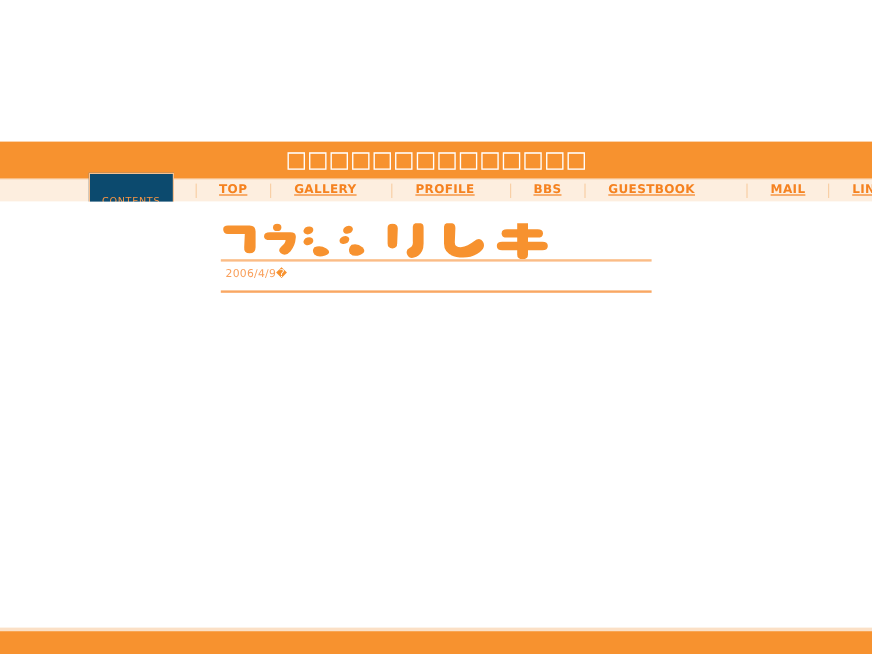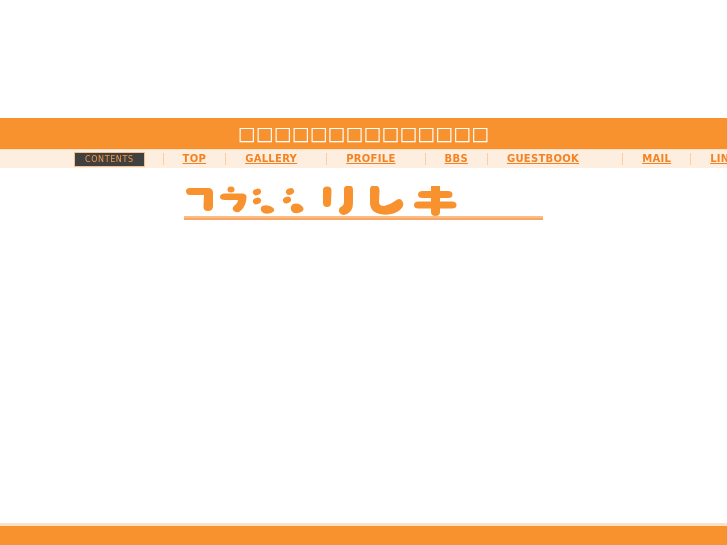--- a/index.html
+++ b/index.html
@@ -44,28 +44,28 @@
     height: 19px;
     background: #fdeedf;
     border-top: 1px solid #fbe0c6;
     display: flex;
     align-items: center;
     padding-left: 74px;
     box-sizing: border-box;
   }
   .nav-contents-btn {
     display: inline-block;
-    background: #404040;
+    background: #0c4a6e;
     border: 1px solid #f7c08f;
     color: #f79644;
     font-size: 8px;
     line-height: 9px;
     font-family: "DejaVu Sans", sans-serif;
     letter-spacing: 0.6px;
-    padding: 2px 10px 2px 10px;
+    padding: 18px 10px 2px 10px;
     margin-right: 9px;
     white-space: nowrap;
   }
   .nav-sep {
     display: inline-block;
     width: 1px;
     height: 12px;
     background: #f8cfa6;
     margin: 0 9px;
     flex: none;
@@ -219,20 +219,23 @@
       <path d="M186 3 Q186 -0.5 190.5 -0.5 Q195.5 -0.5 195.5 4 L195 16 Q195 20 200 20 Q206 19 211 15 Q216 11 218.5 15.5 Q221 20 216 24 Q209 29.5 199 28.5 Q186 27 186 17 Z"></path>
 
       <path d="M234 8.5 Q234 5 238.5 5 L264 5 Q268.5 5 268.5 8.5 Q268.5 12 264 12 L238.5 12 Q234 12 234 8.5 Z"></path>
       <path d="M230 19 Q230 15.5 234.5 15.5 L268 15.5 Q272.5 15.5 272.5 19 Q272.5 22.5 268 22.5 L234.5 22.5 Q230 22.5 230 19 Z"></path>
       <path d="M247 0.5 Q247 -2.5 251.5 -2.5 Q256 -2.5 256 0.5 L256 26 Q256 30 251.5 30 Q247 30 247 26 Z"></path>
     </g>
   </svg>
 
   <hr class="rule light">
 
+  <div class="entry-date">
+    <span>2006/4/9</span><span class="tofu">�</span>
+  </div>
 
   <hr class="rule">
 </div>
 
 <div class="footer-wrap">
   <div class="footer-hairline"></div>
   <div class="footer-bar"></div>
 </div>
 
 </body></html>

